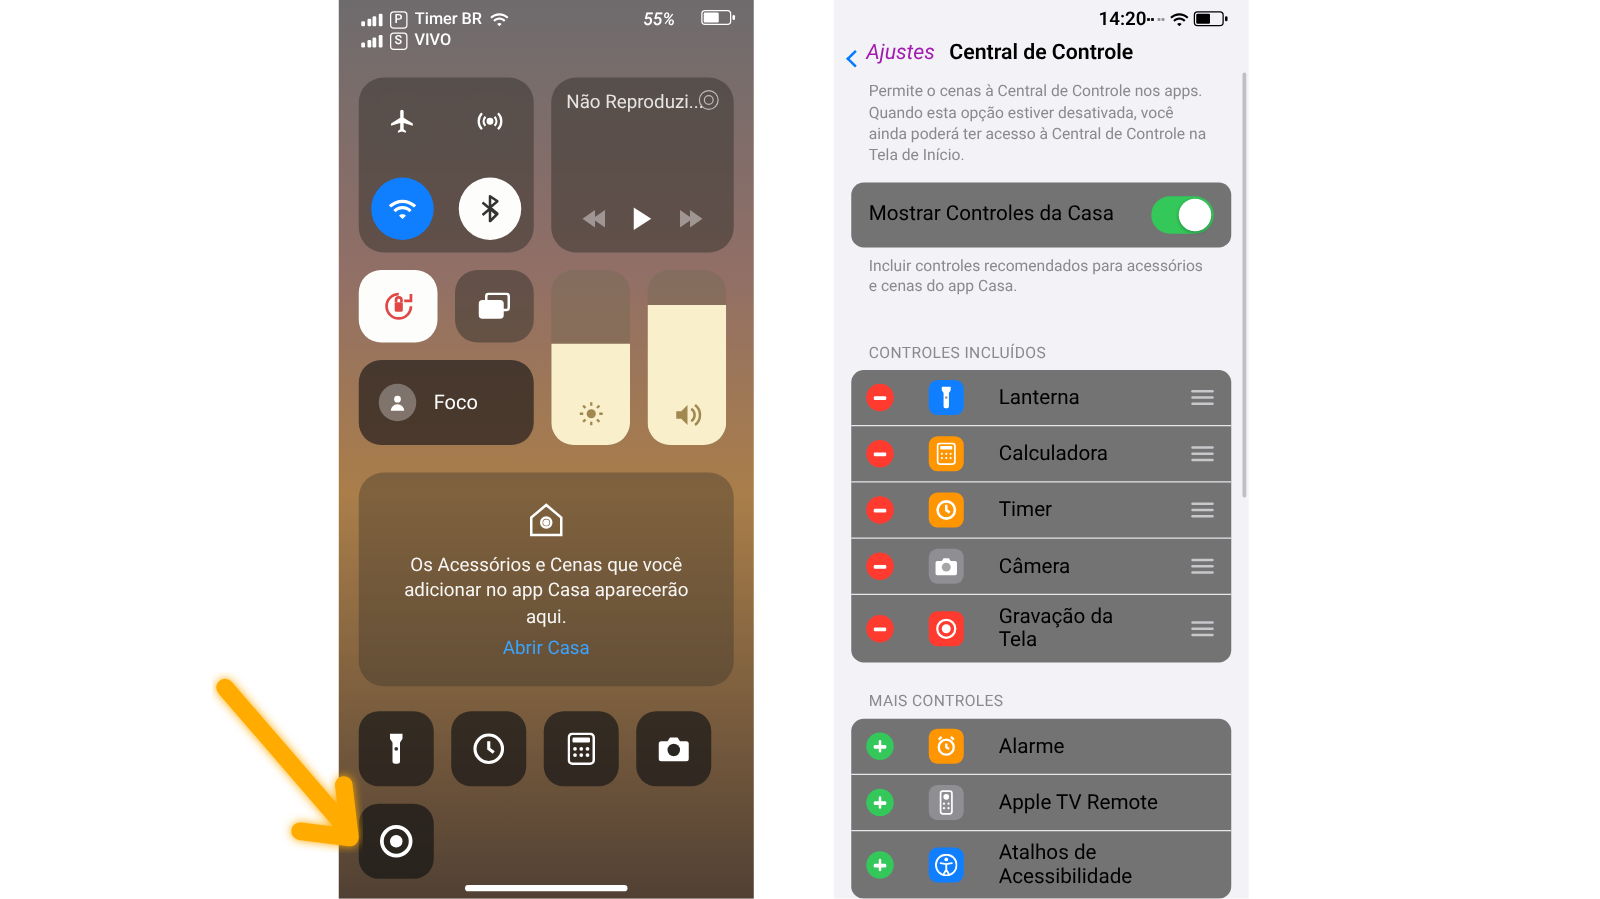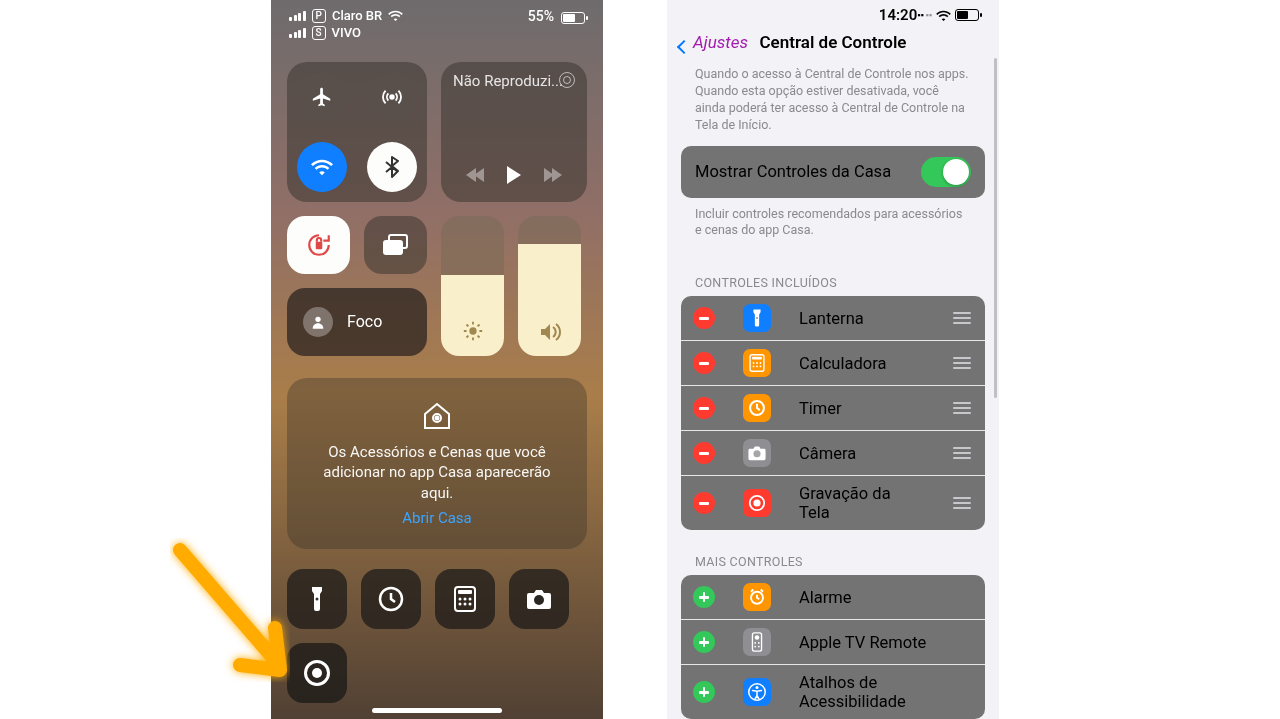--- a/index.html
+++ b/index.html
@@ -16,21 +16,21 @@
   .phone-left::before { content:""; position:absolute; inset:0; background: rgba(40,40,40,0.25); }
   .phone-left > * { position: relative; z-index: 1; }
   .blur-card { background: rgba(60,55,50,0.55); border-radius: 20px; }
   .status-top { padding: 8px 18px 2px 18px; display:flex; justify-content:space-between; align-items:flex-start; font-size:13px; font-weight:500; }
   .status-top .left-stack { display:flex; flex-direction:column; gap:2px; }
   .status-top .carrier-row { display:flex; align-items:center; gap:6px; }
   .signal-bars { display:inline-flex; align-items:flex-end; gap:1.5px; height:10px;}
   .signal-bars span { width:3px; background:#fff; border-radius:1px;}
   .signal-bars span:nth-child(1){height:4px;} .signal-bars span:nth-child(2){height:6px;} .signal-bars span:nth-child(3){height:8px;} .signal-bars span:nth-child(4){height:10px;}
   .sim-badge { border:1px solid #fff; border-radius:3px; padding:0 3px; font-size:10px; line-height:12px;}
-  .battery-wrap { display:flex; align-items:flex-end; gap:7px; font-size:14px;}
+  .battery-wrap { display:flex; align-items:flex-start; gap:21px; font-size:14px;font-style:italic;}
   .battery-icon { width:24px; height:12px; border:1.5px solid #fff; border-radius:3px; position:relative; }
   .battery-icon::after { content:""; position:absolute; right:-4px; top:3px; width:2px; height:4px; background:#fff; border-radius:1px;}
   .battery-fill { position:absolute; left:1px; top:1px; bottom:1px; width:55%; background:#fff; border-radius:1px;}
   .cc-body { padding: 20px 16px 0 16px; }
   .row-top { display:flex; gap:14px; }
   .connectivity { width:140px; height:140px; display:grid; grid-template-columns:1fr 1fr; grid-template-rows:1fr 1fr; place-items:center;}
   .cc-btn { width:50px; height:50px; border-radius:50%; display:flex; align-items:center; justify-content:center; }
   .cc-btn.dark { background: rgba(90,80,75,0.75); }
   .cc-btn.blue { background:#0f7fff; }
   .cc-btn.white { background:#fdfdfb; }
@@ -112,21 +112,21 @@
     <div class="status-top">
       <div class="left-stack">
         <div class="carrier-row">
           <span class="signal-bars">
               <span></span>
               <span></span>
               <span></span>
               <span></span>
             </span>
           <span class="sim-badge">P</span>
-          <span>Claro BR</span>
+          <span>Timer BR</span>
           <span>
             <svg width="15" height="11" viewBox="0 0 24 18">
                 <path d="M12 18l-3-3c1.7-1.7 4.3-1.7 6 0l-3 3zm-6-6l-2-2c4.4-4.4 11.6-4.4 16 0l-2 2c-3.3-3.3-8.7-3.3-12 0zm-4-4L0 6c6.6-6.6 17.4-6.6 24 0l-2 2c-5.5-5.5-14.5-5.5-20 0z" fill="#fff"></path>
               </svg>
           </span>
         </div>
         <div class="carrier-row">
           <span class="signal-bars">
               <span></span>
               <span></span>
@@ -335,21 +335,21 @@
       </span>
     </div>
     <div class="nav-r">
       <div class="back-link">
         <span class="chev-left"></span>
         <span>Ajustes</span>
       </div>
       <div class="nav-title">Central de Controle</div>
     </div>
 
-    <div class="section-desc">Quando o acesso à Central de Controle nos apps. Quando esta opção estiver desativada, você ainda poderá ter acesso à Central de Controle na Tela de Início.</div>
+    <div class="section-desc">Permite o cenas à Central de Controle nos apps. Quando esta opção estiver desativada, você ainda poderá ter acesso à Central de Controle na Tela de Início.</div>
 
     <div class="list">
       <div class="list-row">
         <span>Mostrar Controles da Casa</span>
         <div class="toggle"></div>
       </div>
     </div>
     <div class="section-desc" style="padding-top:8px">Incluir controles recomendados para acessórios e cenas do app Casa.</div>
 
     <div class="section-head">CONTROLES INCLUÍDOS</div>

